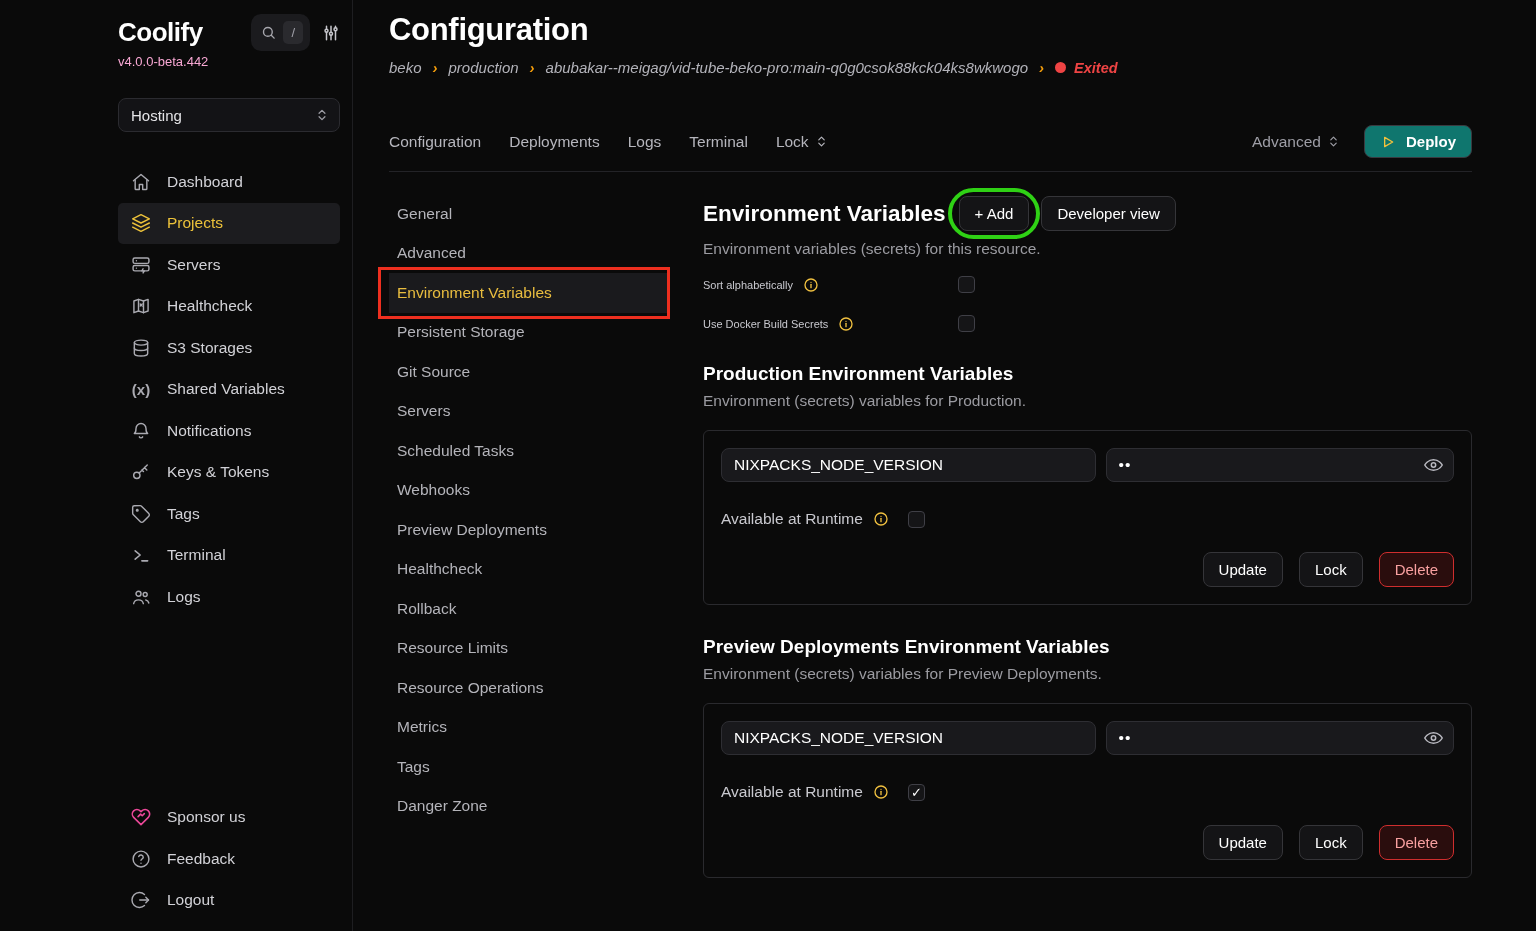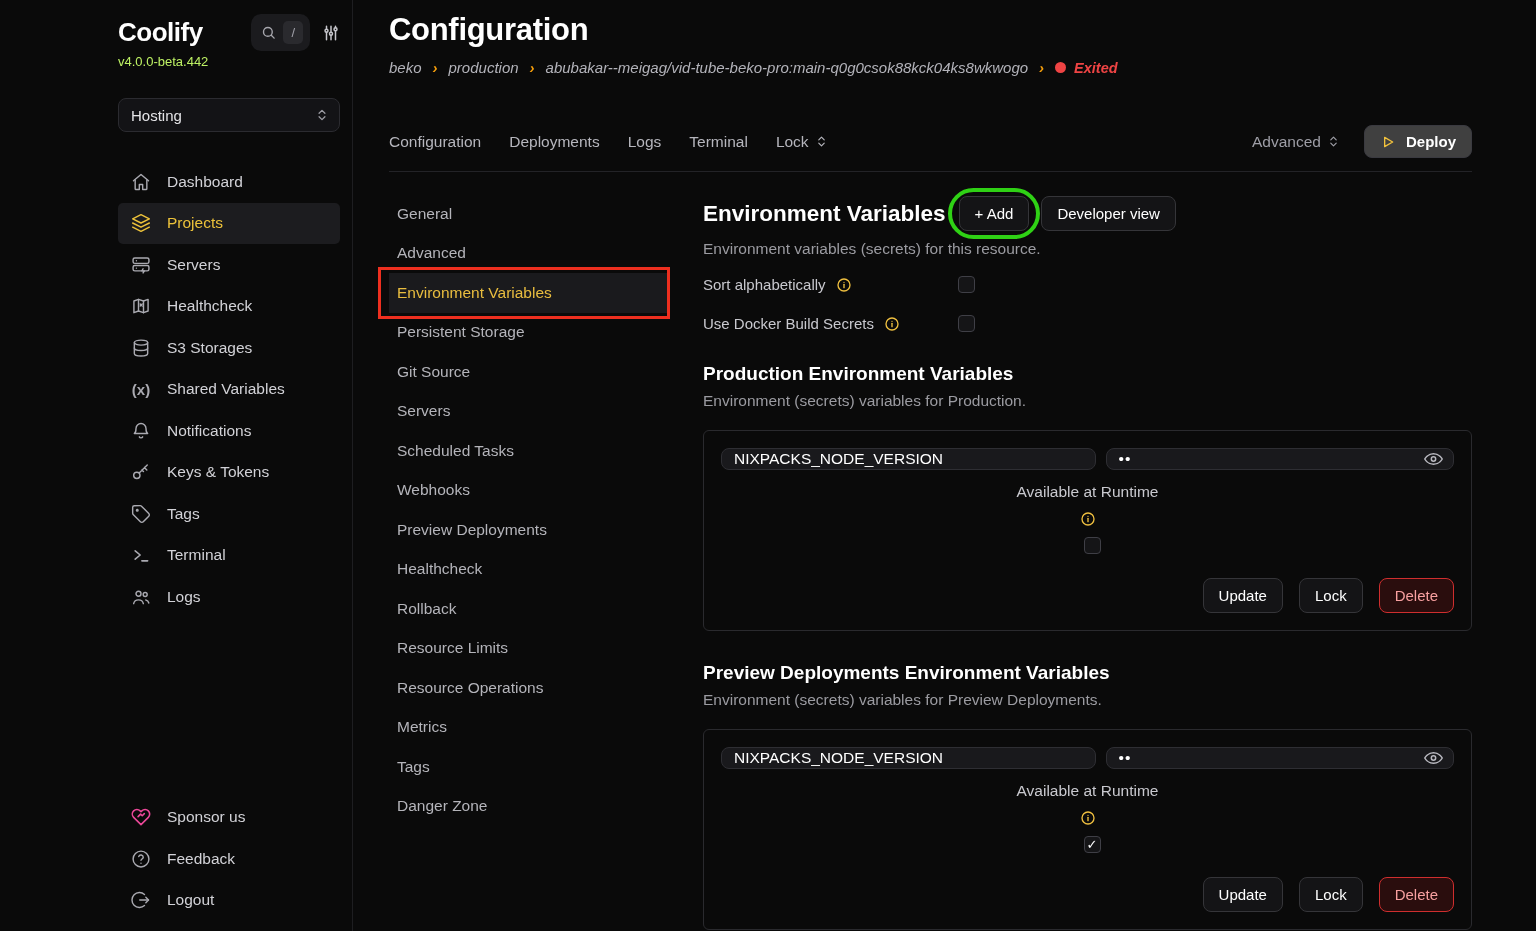--- a/index.html
+++ b/index.html
@@ -10,21 +10,21 @@
   
   .sidebar{width:353px;flex-shrink:0;box-sizing:border-box;border-right:1px solid #1e1e21;
            display:flex;flex-direction:column;padding:14px 12px 10px 118px;}
   .logo-row{display:flex;align-items:center;}
   .logo{font-size:26px;font-weight:700;letter-spacing:-.5px;}
   .search-pill{margin-left:auto;display:flex;align-items:center;gap:7px;background:#1b1b1e;
                border-radius:10px;padding:7px 7px 7px 10px;cursor:pointer;}
   .search-pill kbd{background:#2a2a2e;color:#a1a1aa;border-radius:5px;font-size:13px;line-height:1;
                    padding:5px 8px;font-family:inherit;}
   .sliders-btn{margin-left:12px;color:#c7c7cd;cursor:pointer;}
-  .version{color:#bef264;font-size:13px;margin-top:3px;}
+  .version{color:#f9a8d4;font-size:13px;margin-top:3px;}
   .team-select{margin-top:29px;height:32px;background:#131316;border:1px solid #2b2b30;border-radius:8px;
                display:flex;align-items:center;padding:0 10px 0 12px;font-size:15px;color:#e4e4e7;cursor:pointer;}
   .team-select .chev{margin-left:auto;color:#9b9ba3;}
   .side-nav{margin-top:29px;display:flex;flex-direction:column;}
   .nav-item{height:41.5px;display:flex;align-items:center;gap:15px;padding:0 10px 0 12px;border-radius:5px;
             color:#d2d2d7;font-size:15.5px;cursor:pointer;}
   .nav-item .nicon{width:22px;flex-shrink:0;display:flex;justify-content:center;color:#aaaab1;}
   .nav-item.active{background:#1c1c1f;color:#edc23a;}
   .nav-item.active .nicon{color:#edc23a;}
   .icon-text{font-size:15px;font-weight:600;letter-spacing:0;color:inherit;}
@@ -38,55 +38,55 @@
   .crumb-sep{color:#f59e0b;font-weight:700;font-size:15px;}
   .status{display:flex;align-items:center;gap:8px;}
   .status-dot{width:11px;height:11px;border-radius:50%;background:#ef4444;}
   .status-label{color:#ef4444;font-weight:700;font-size:14.5px;}
 
   .tabs-row{margin-top:49px;display:flex;align-items:center;}
   .tabs{display:flex;align-items:center;gap:28px;font-size:15.5px;color:#b6b6bd;}
   .tab{display:flex;align-items:center;gap:6px;cursor:pointer;}
   .tabs-right{margin-left:auto;display:flex;align-items:center;gap:24px;}
   .advanced-toggle{display:flex;align-items:center;gap:6px;color:#9e9ea6;font-size:15.5px;cursor:pointer;}
-  .deploy-btn{display:flex;align-items:center;gap:10px;background:#404040;border:1px solid #3a3a40;border-radius:8px;
+  .deploy-btn{display:flex;align-items:center;gap:10px;background:#0f766e;border:1px solid #3a3a40;border-radius:8px;
               height:33px;padding:0 15px;color:#fff;font-size:15px;font-weight:600;font-family:inherit;cursor:pointer;}
   .rule{border-bottom:1px solid #232327;margin-top:13px;}
 
   .content{display:flex;flex:1;}
   .subnav{width:314px;flex-shrink:0;margin:22px 0 0;padding:0;list-style:none;font-size:15.5px;color:#b4b4ba;}
   .subnav li{height:39.5px;display:flex;align-items:center;padding:0 12px 0 8px;margin-right:35px;cursor:pointer;}
   .subnav li.active{background:#1a1a1d;color:#e9bd3f;position:relative;}
   .annotation-red{position:absolute;left:-11px;right:-2px;top:-6px;bottom:-6px;border:3px solid #ee2f1f;pointer-events:none;}
 
   .panel{flex:1;padding-top:24px;min-width:0;}
   .panel-head{display:flex;align-items:center;}
   .panel-head h2{font-size:22.5px;font-weight:700;margin:0;}
   .btn{background:#141416;border:1px solid #353539;color:#fff;border-radius:8px;font-size:15px;
        padding:8px 15px;font-family:inherit;cursor:pointer;}
   .add-wrap{position:relative;margin-left:13px;}
   .add-wrap .annotation-green{position:absolute;inset:-8px -11px;border:4px solid #2fd115;border-radius:26px;pointer-events:none;}
   .dev-btn{margin-left:12px;}
   .panel-sub{color:#9b9ba1;font-size:15.5px;margin:9px 0 0;}
-  .toggle-row{display:flex;align-items:center;width:272px;margin-top:18px;font-size:15px;color:#c9c9cf;gap:10px;}
+  .toggle-row{display:flex;align-items:center;width:272px;margin-top:18px;font-size:11px;color:#c9c9cf;gap:10px;}
   .toggle-row + .toggle-row{margin-top:22px;}
   .checkbox{width:17px;height:17px;box-sizing:border-box;border:1px solid #3f3f46;background:#151517;border-radius:4px;cursor:pointer;flex-shrink:0;}
   .toggle-row .checkbox{margin-left:auto;}
   .checkbox.checked{display:flex;align-items:center;justify-content:center;}
   .checkbox.checked::after{content:"\2713";color:#fff;font-size:13px;font-weight:700;line-height:1;}
   h3{font-size:19px;font-weight:700;margin:31px 0 0;}
   .section-sub{color:#9b9ba1;font-size:15.5px;margin:7px 0 0;}
   .var-card{margin-top:20px;border:1px solid #2a2a2e;border-radius:6px;padding:17px;box-sizing:border-box;}
   .inputs-row{display:flex;gap:10px;}
-  .text-input{flex:1;height:22px;min-width:0;background:#19191c;border:1px solid #2e2e33;border-radius:8px;
+  .text-input{flex:1;height:34px;min-width:0;background:#19191c;border:1px solid #2e2e33;border-radius:8px;
               color:#fff;font-size:15.5px;padding:0 12px;box-sizing:border-box;font-family:inherit;}
   .value-wrap{flex:1;position:relative;display:flex;min-width:0;}
   .value-wrap .text-input{padding-right:42px;letter-spacing:1px;}
   .eye-btn{position:absolute;right:10px;top:50%;transform:translateY(-50%);color:#b9b9c0;background:none;border:none;padding:0;cursor:pointer;}
-  .runtime-row{display:flex;align-items:center;gap:10px;margin-top:13px;font-size:15.5px;color:#c9c9cf;flex-direction:column;}
+  .runtime-row{display:flex;align-items:center;gap:10px;margin-top:28px;font-size:15.5px;color:#c9c9cf;}
   .runtime-row .checkbox{margin-left:9px;}
   .card-actions{display:flex;justify-content:flex-end;gap:16px;margin-top:24px;}
   .btn-danger{background:#2a0d0d;border-color:#cf2e2e;color:#f8a0a0;}
   .info-i{flex-shrink:0;}
 </style>
 </head>
 <body>
 
 <div class="app">
 

